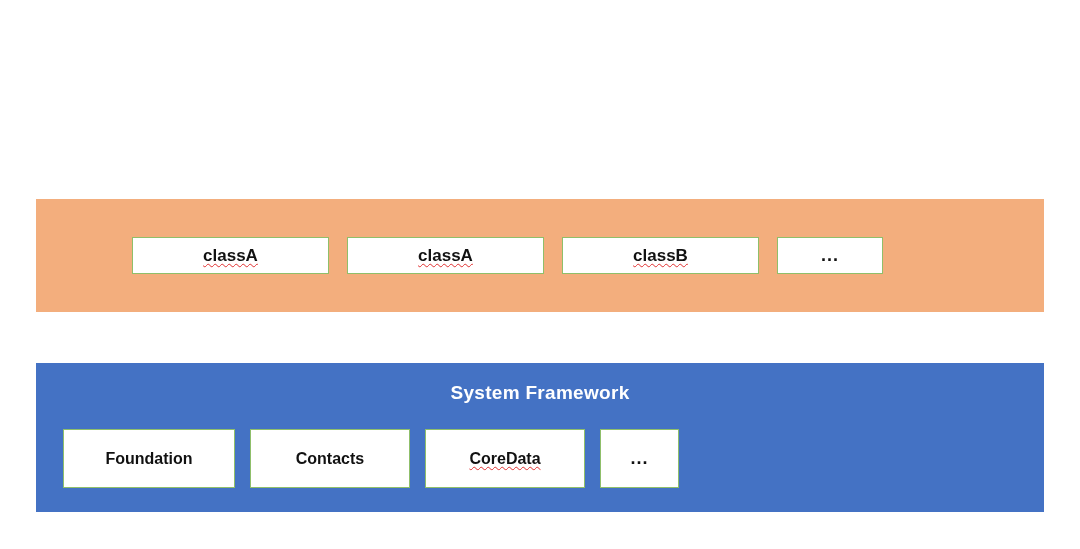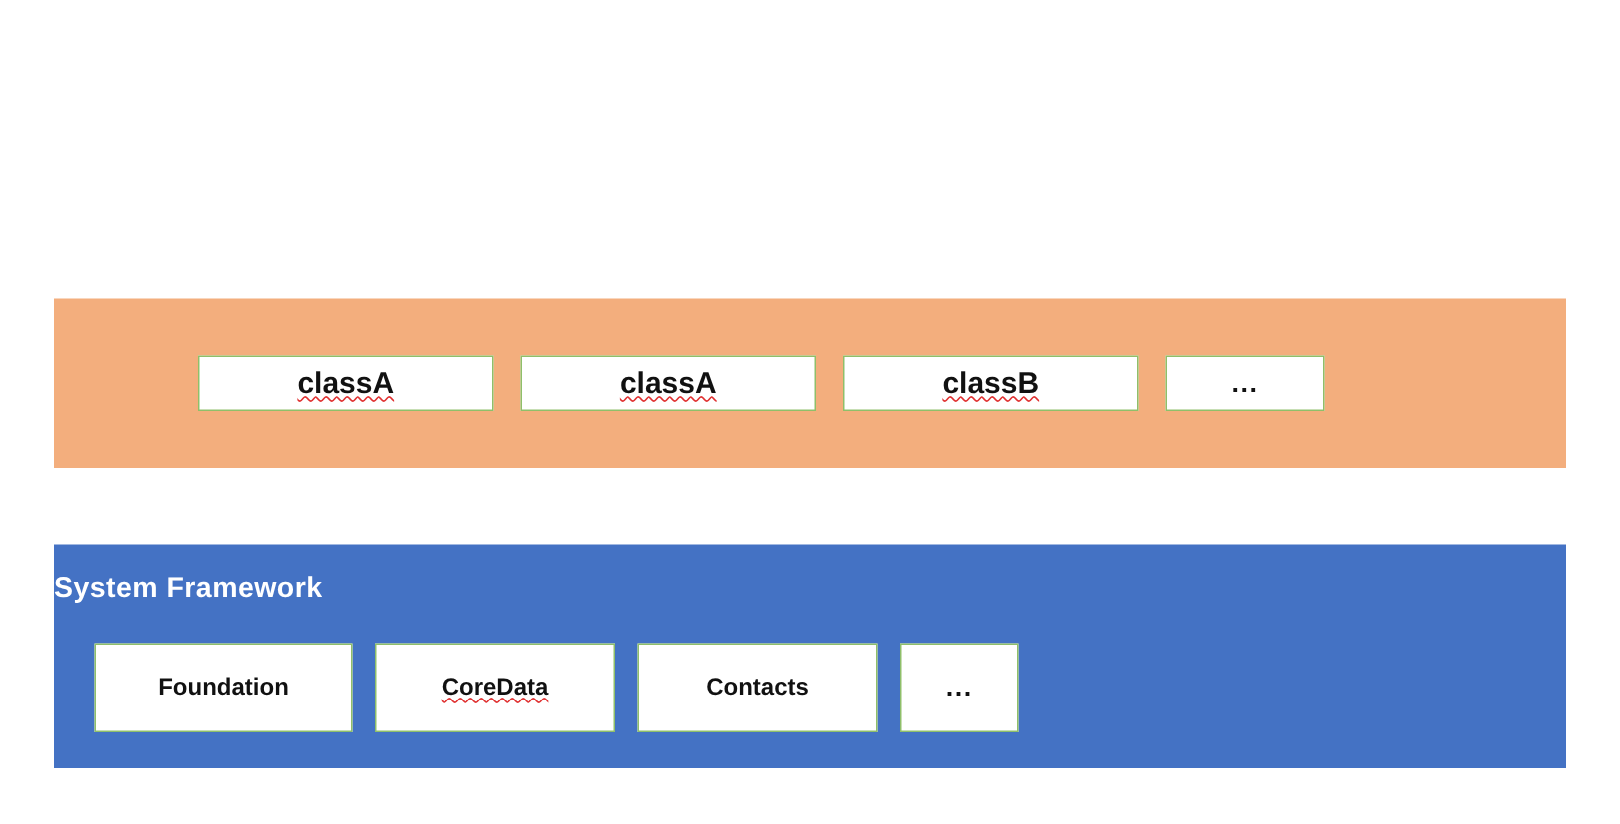--- a/index.html
+++ b/index.html
@@ -68,21 +68,21 @@
     width: 1008px;
     height: 149px;
     background: #4472C4;
     box-sizing: border-box;
   }
   .framework-title {
     position: absolute;
     left: 0;
     top: 19px;
     width: 100%;
-    text-align: left;
+    text-align: center;
     font-size: 19px;
     font-weight: bold;
     color: #ffffff;
     letter-spacing: 0.3px;
   }
   .framework-row {
     position: absolute;
     left: 27px;
     top: 66px;
     display: flex;
@@ -98,21 +98,21 @@
     align-items: center;
     justify-content: center;
     height: 37px;
     margin-right: 18px;
   }
   .framework-row .node-box {
     height: 59px;
     margin-right: 15px;
   }
   .node-label {
-    font-size: 20px;
+    font-size: 17px;
     font-weight: bold;
     color: #111111;
     white-space: nowrap;
     position: relative;
     line-height: 1;
   }
   .framework-row .node-label {
     font-size: 16px;
   }
   
@@ -162,25 +162,25 @@
 
     <div class="framework-row">
 
 
       <div class="node-box" style="width:172px">
         <span class="node-label">Foundation</span>
       </div>
 
 
       <div class="node-box" style="width:160px">
-        <span class="node-label misspelled">CoreData</span>
+        <span class="node-label">Contacts</span>
       </div>
 
       <div class="node-box" style="width:160px">
-        <span class="node-label">Contacts</span>
+        <span class="node-label misspelled">CoreData</span>
       </div>
 
       <div class="node-box" style="width:79px;margin-right:0">
         <span class="ellipsis-label">...</span>
       </div>
 
     </div>
   </div>
 
 </div>

